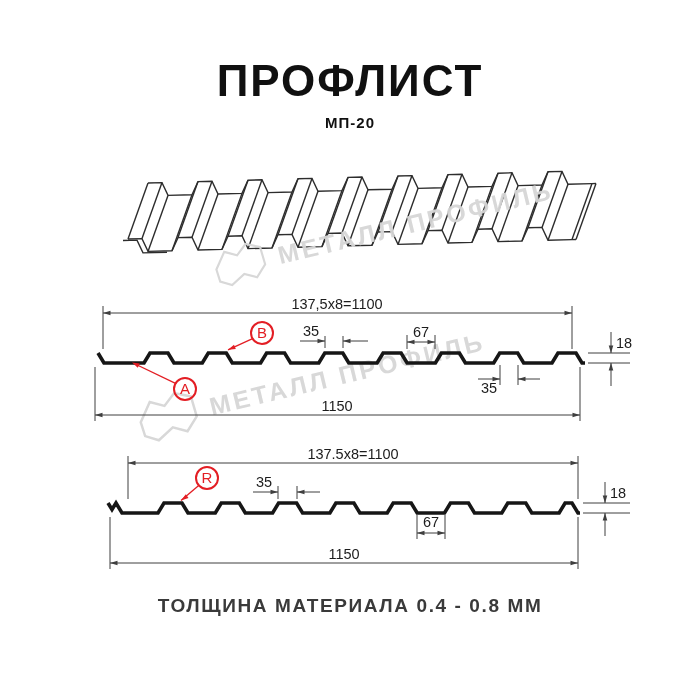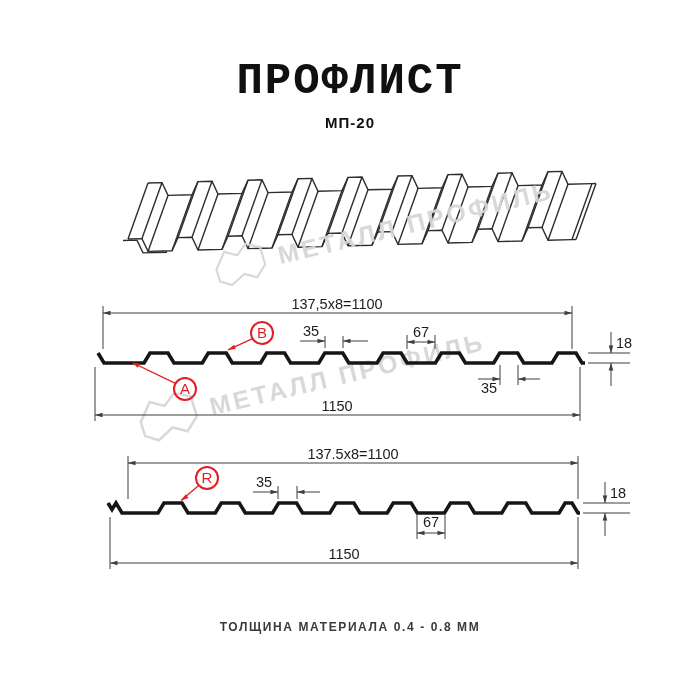--- a/index.html
+++ b/index.html
@@ -2,25 +2,25 @@
 <html style="--red: #e31e24; --dim: #3f3f3f; --prof: #161616; --wm: #d6d6d6; --ink: #101010;"><head>
 <meta charset="utf-8">
 <style>
   :root{
     --red:#e31e24; --dim:#3f3f3f; --prof:#161616; --wm:#d6d6d6; --ink:#101010;
   }
   html,body{margin:0;padding:0;background:#fff;}
   .page{position:relative;width:700px;height:700px;background:#ffffff;overflow:hidden;
         font-family:"Liberation Sans",sans-serif;}
   .title{position:absolute;top:56px;left:0;width:100%;text-align:center;
-         font-size:44px;font-weight:bold;letter-spacing:2px;color:var(--ink);font-family:Liberation Mono, monospace;}
+         font-size:44px;font-weight:bold;letter-spacing:2px;color:var(--ink);}
   .subtitle{position:absolute;top:114px;left:0;width:100%;text-align:center;
             font-size:15px;font-weight:bold;letter-spacing:1px;color:var(--ink);}
-  .footer{position:absolute;top:620px;left:0;width:100%;text-align:center;
-          font-size:12px;font-weight:bold;letter-spacing:1.6px;color:#3a3a3a;}
+  .footer{position:absolute;top:595px;left:0;width:100%;text-align:center;
+          font-size:19px;font-weight:bold;letter-spacing:1.6px;color:#3a3a3a;}
   svg{position:absolute;left:0;}
   #sheet3d{top:0;}
   .sec{background:transparent;}
   #sec1{top:295px;} #sec2{top:445px;}
   .prof{fill:none;stroke:var(--prof);stroke-width:3.6;stroke-linejoin:miter;}
   .dim{stroke:var(--dim);stroke-width:1;}
   .red{stroke:var(--red);stroke-width:1.3;}
   .rcirc{fill:none;stroke:var(--red);stroke-width:2;}
   .dtxt{font-size:14.5px;fill:#1c1c1c;font-family:"Liberation Sans",sans-serif;}
   .rtxt{font-size:15px;fill:var(--red);font-family:"Liberation Sans",sans-serif;}

